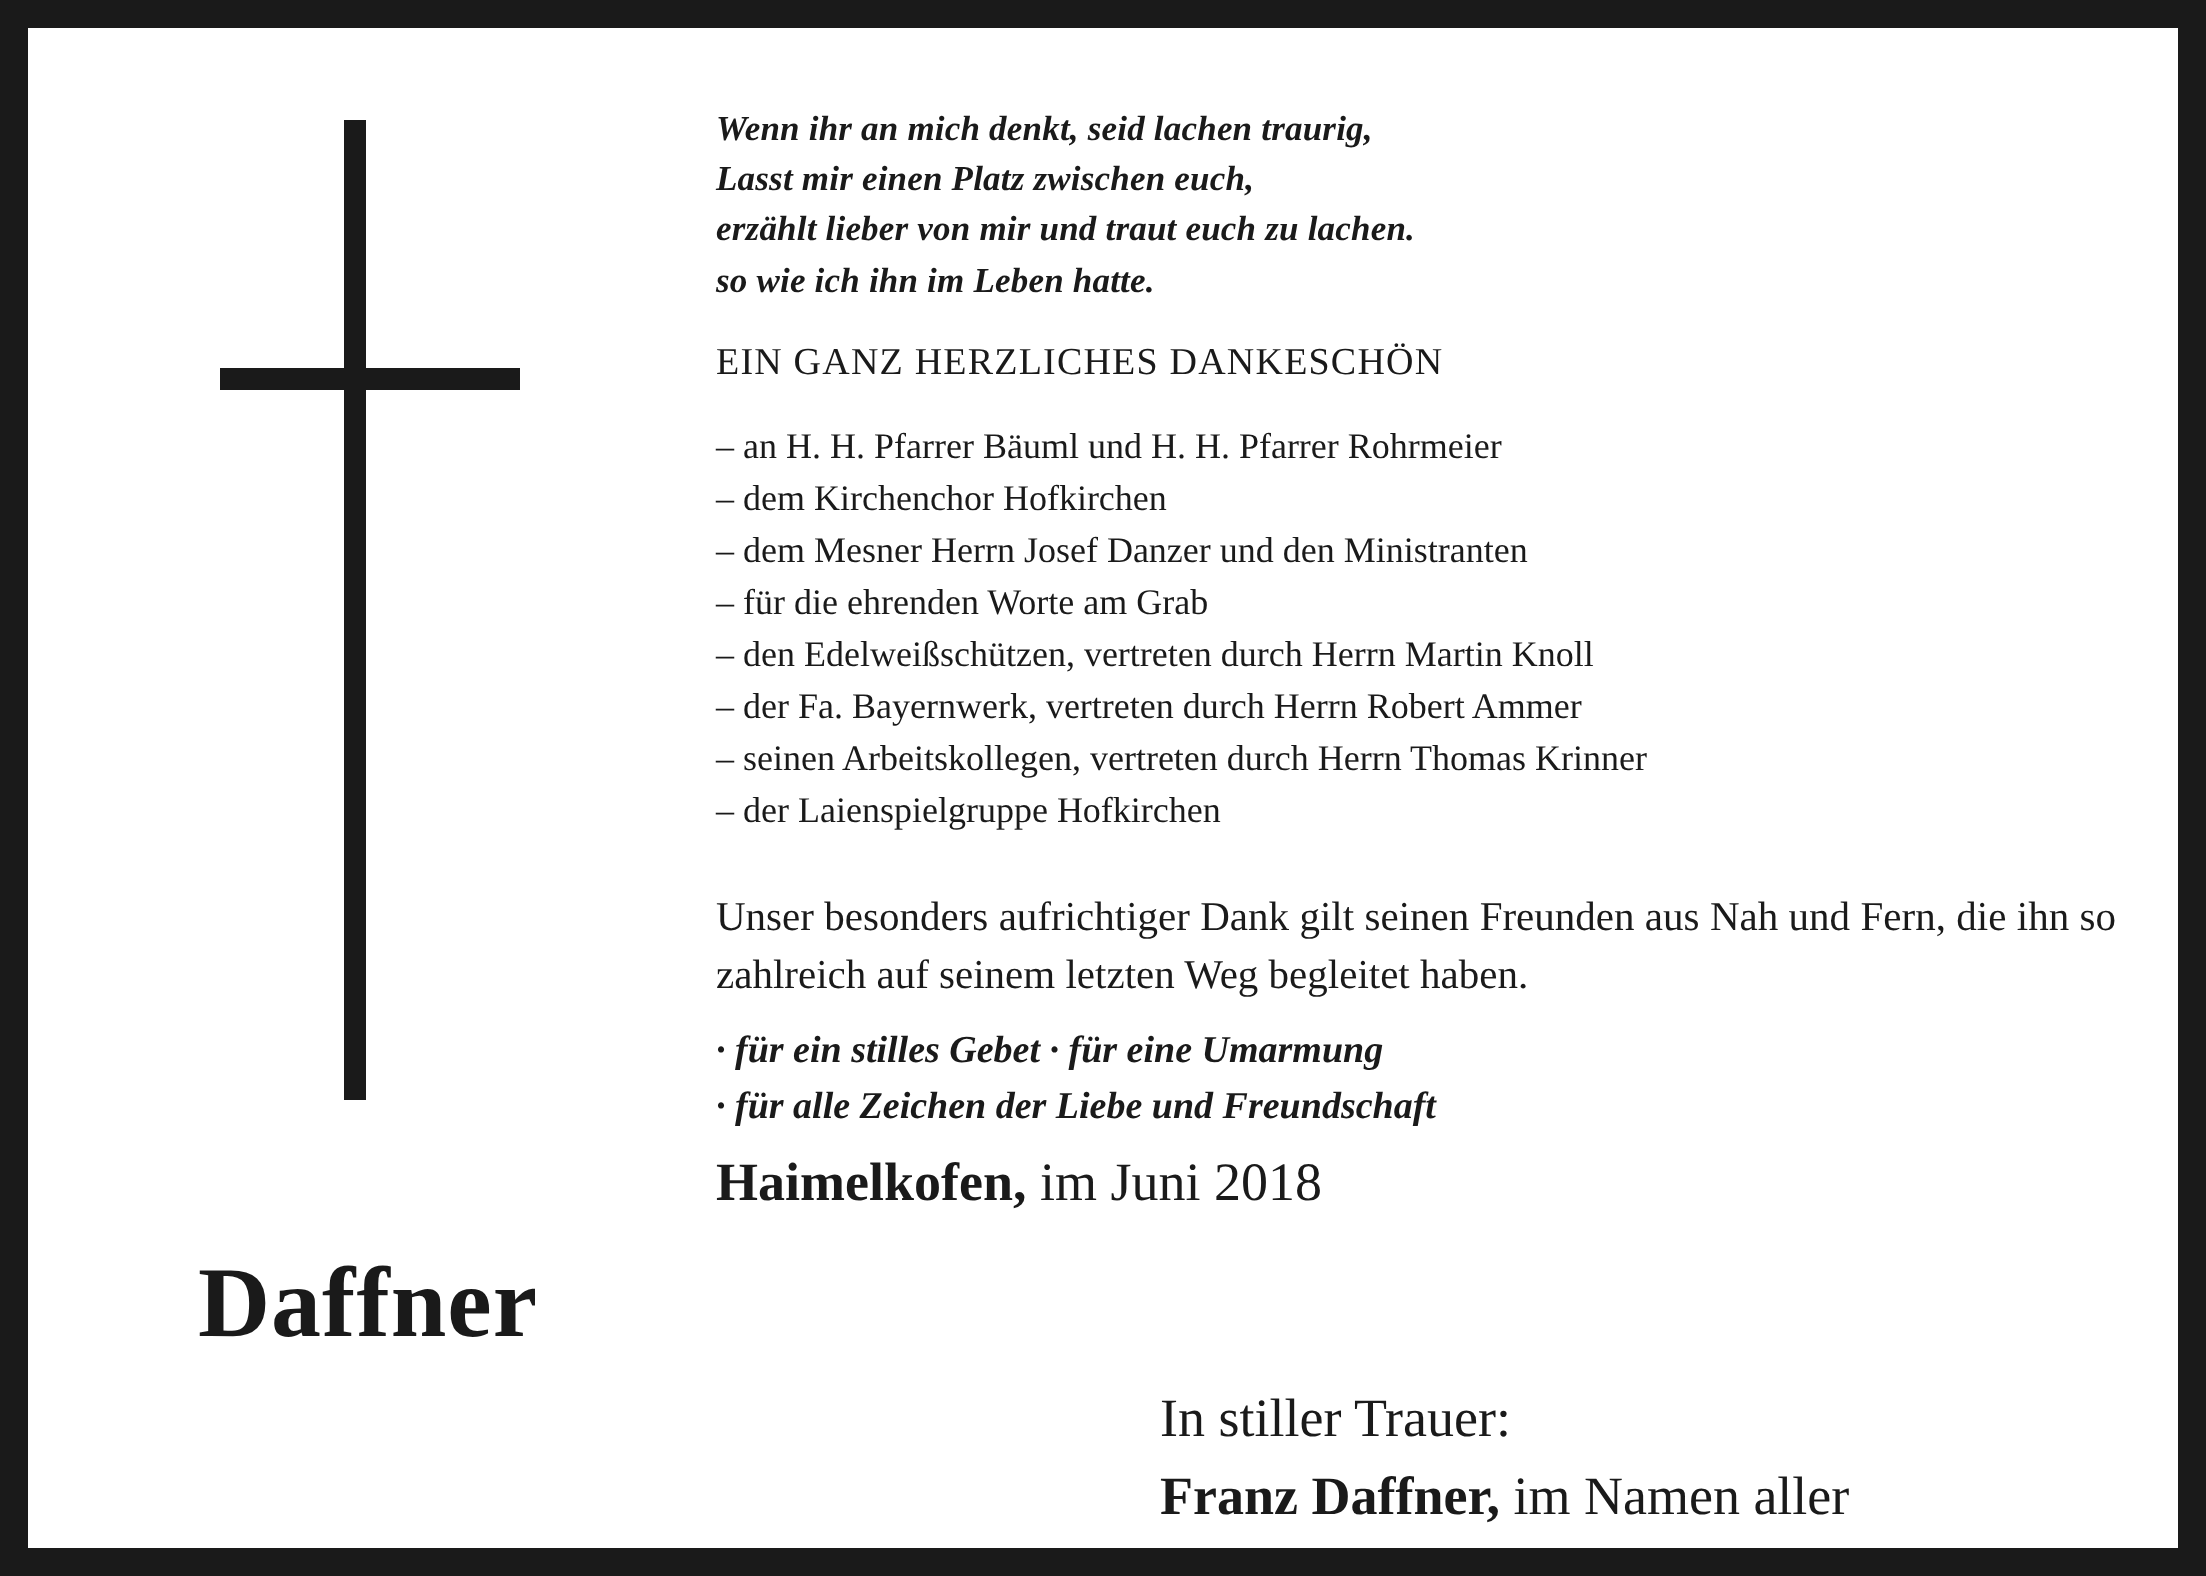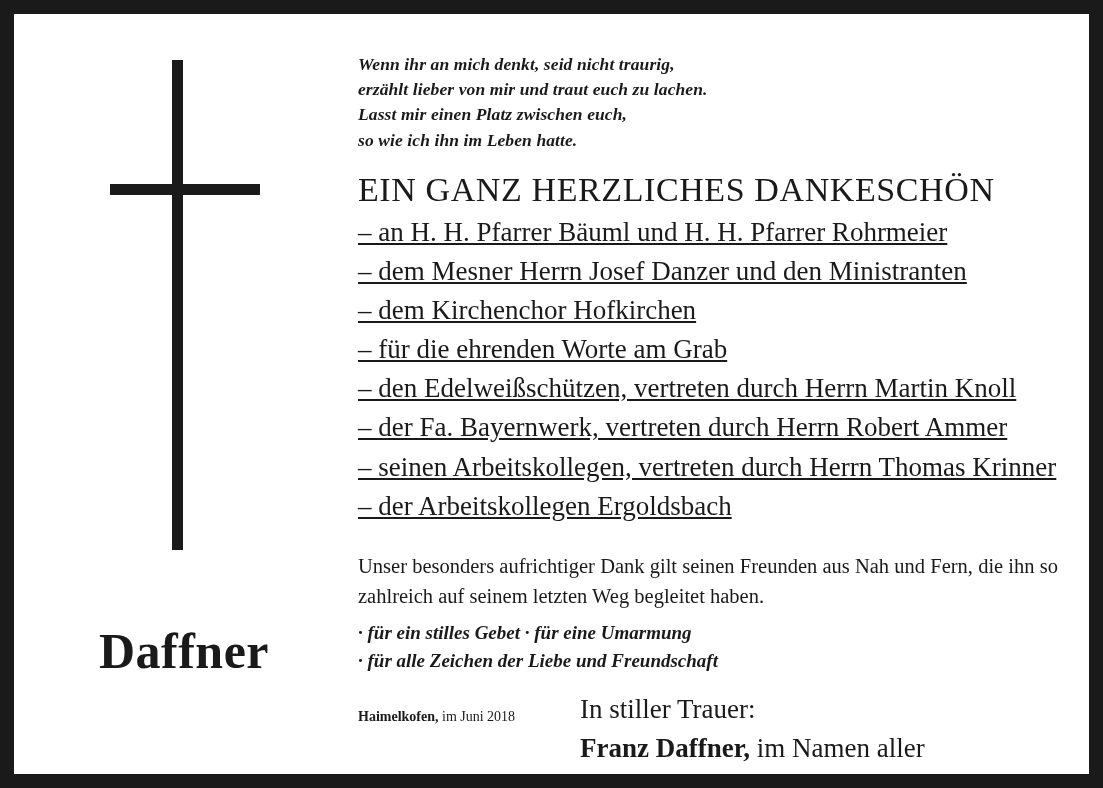--- a/index.html
+++ b/index.html
@@ -77,30 +77,29 @@
     font-weight: bold;
     font-size: 17.5px;
     line-height: 1.44;
     margin-bottom: 18px;
     letter-spacing: 0.1px;
   }
   .verse div { white-space: nowrap; }
 
   .headline {
     font-family: "Liberation Serif", serif;
-    font-size: 34px;
+    font-size: 19px;
     letter-spacing: 0.6px;
-    margin-bottom: 4px;
+    margin-bottom: 17px;
     white-space: nowrap;
   }
 
   .thanks-list {
-    font-size: 27px;
+    font-size: 18px;
     line-height: 1.45;
-    text-decoration: underline;
   }
   .thanks-list .li { white-space: nowrap; }
 
   .para {
     font-size: 20.5px;
     line-height: 1.45;
     text-align: justify;
     margin-top: 26px;
     width: 700px;
   }
@@ -108,22 +107,22 @@
   .bullets {
     font-style: italic;
     font-weight: bold;
     font-size: 19px;
     line-height: 1.47;
     margin-top: 8px;
   }
   .bullets .bl { white-space: nowrap; }
 
   .place-line {
-    font-size: 14px;
-    margin-top: 34px;
+    font-size: 27px;
+    margin-top: 8px;
   }
   .place-line b { font-weight: bold; }
 
   .mourn {
     position: absolute;
     left: 222px;
     top: 638px;
     font-size: 27px;
     line-height: 1.45;
   }
@@ -140,37 +139,37 @@
       <div class="hbar"></div>
     </div>
 
     <div class="name-block">
       <div>Daffner</div>
     </div>
 
     <div class="content">
 
       <div class="verse">
-        <div>Wenn ihr an mich denkt, seid nicht traurig,</div>
+        <div>Wenn ihr an mich denkt, seid lachen traurig,</div>
+        <div>Lasst mir einen Platz zwischen euch,</div>
         <div>erzählt lieber von mir und traut euch zu lachen.</div>
-        <div>Lasst mir einen Platz zwischen euch,</div>
         <div>so wie ich ihn im Leben hatte.</div>
       </div>
 
       <div class="headline">EIN GANZ HERZLICHES DANKESCHÖN</div>
 
       <div class="thanks-list">
         <div class="li">– an H. H. Pfarrer Bäuml und H. H. Pfarrer Rohrmeier</div>
+        <div class="li">– dem Kirchenchor Hofkirchen</div>
         <div class="li">– dem Mesner Herrn Josef Danzer und den Ministranten</div>
-        <div class="li">– dem Kirchenchor Hofkirchen</div>
         <div class="li">– für die ehrenden Worte am Grab</div>
         <div class="li">– den Edelweißschützen, vertreten durch Herrn Martin Knoll</div>
         <div class="li">– der Fa. Bayernwerk, vertreten durch Herrn Robert Ammer</div>
         <div class="li">– seinen Arbeitskollegen, vertreten durch Herrn Thomas Krinner</div>
-        <div class="li">– der Arbeitskollegen Ergoldsbach</div>
+        <div class="li">– der Laienspielgruppe Hofkirchen</div>
       </div>
 
       <div class="para">Unser besonders aufrichtiger Dank gilt seinen Freunden aus Nah und Fern, die ihn so zahlreich auf seinem letzten Weg begleitet haben.</div>
 
       <div class="bullets">
         <div class="bl">· für ein stilles Gebet · für eine Umarmung</div>
         <div class="bl">· für alle Zeichen der Liebe und Freundschaft</div>
       </div>
 
       <div class="place-line">

